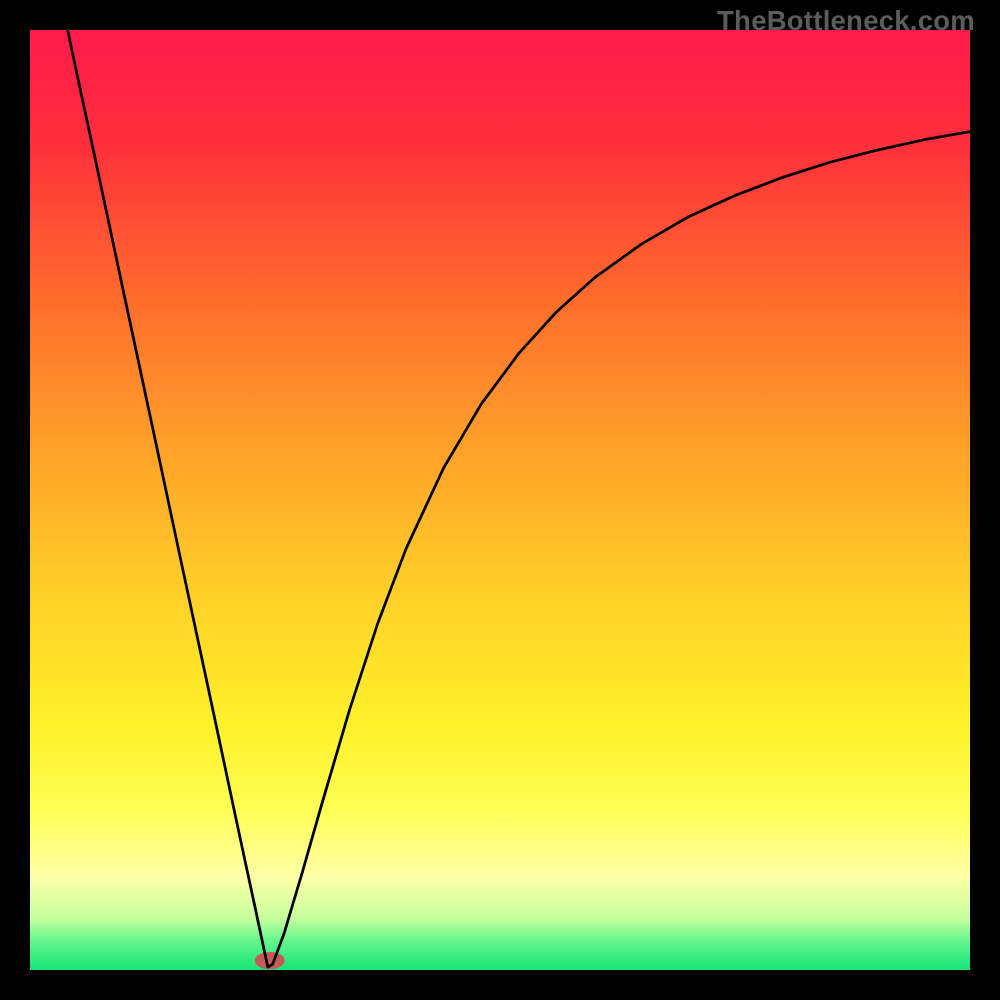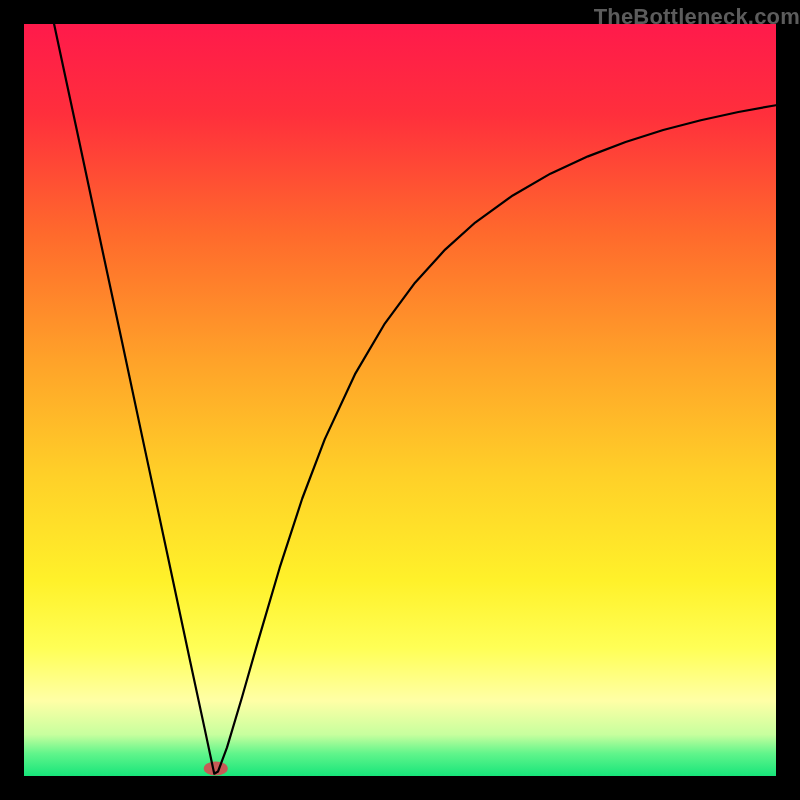--- a/index.html
+++ b/index.html
@@ -22,21 +22,21 @@
   .plot {
     position: absolute;
     left: 0;
     top: 0;
     width: 100%;
     height: 100%;
   }
   .watermark {
     position: absolute;
     top: 4px;
-    right: 0;
+    right: 20px;
     color: #5c5c5c;
     font-size: 22px;
     font-weight: 600;
     letter-spacing: 0.2px;
   }
   svg { display: block; }
 </style>
 </head>
 <body>
 

